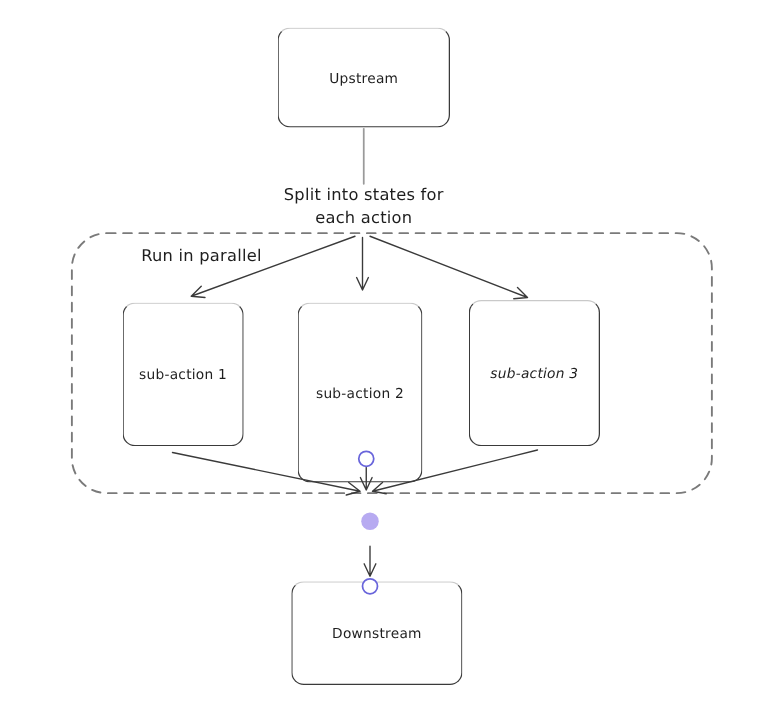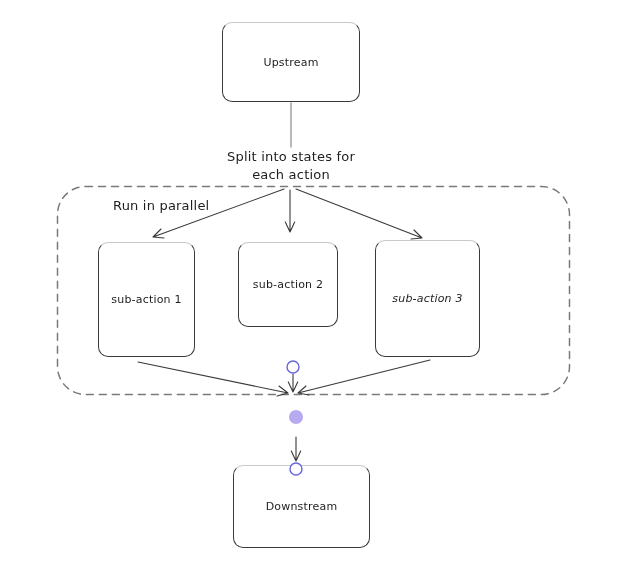--- a/index.html
+++ b/index.html
@@ -47,21 +47,21 @@
     position: absolute;
     z-index: 4;
     font-size: 13px;
     line-height: 18px;
     letter-spacing: 0.2px;
     white-space: nowrap;
   }
   .annotation.centered { text-align: center; white-space: normal; }
   .node-upstream   { left: 222px; top: 22px;  width: 138px; height: 80px; }
   .node-sub1       { left: 98px;  top: 242px; width: 97px;  height: 115px; }
-  .node-sub2       { left: 238px; top: 242px; width: 100px; height: 85px; }
+  .node-sub2       { left: 238px; top: 242px; width: 100px; height: 144px; }
   .node-sub3       { left: 375px; top: 240px; width: 105px; height: 117px; font-style: italic; }
   .node-downstream { left: 233px; top: 465px; width: 137px; height: 83px; justify-content: center; }
   .label-split   { left: 206px; top: 148px; width: 170px; }
   .label-run     { left: 84px;  top: 197px; margin-left: 29px; }
   .label-combine { left: 211px; top: 399px; width: 170px; }
 </style>
 </head>
 <body>
 
 <div class="canvas">

